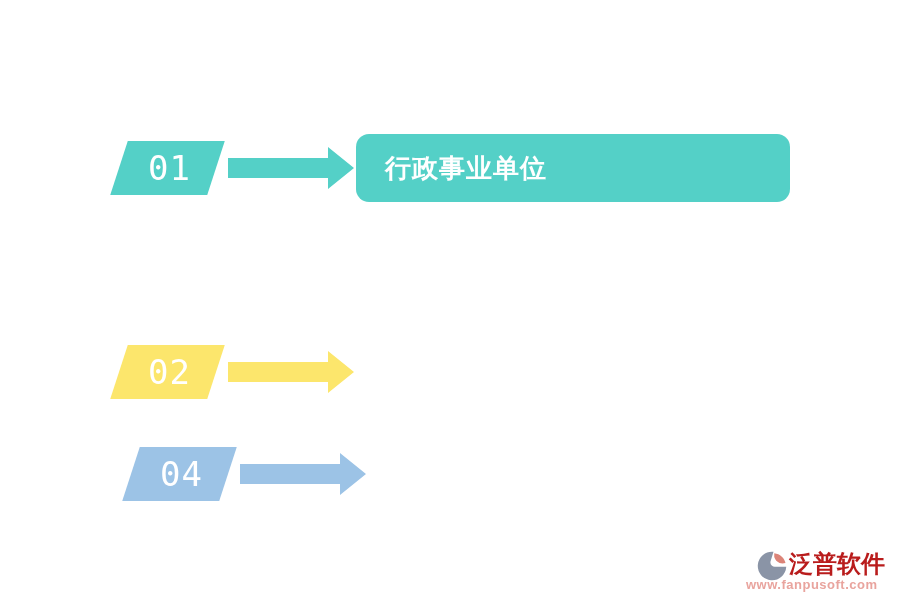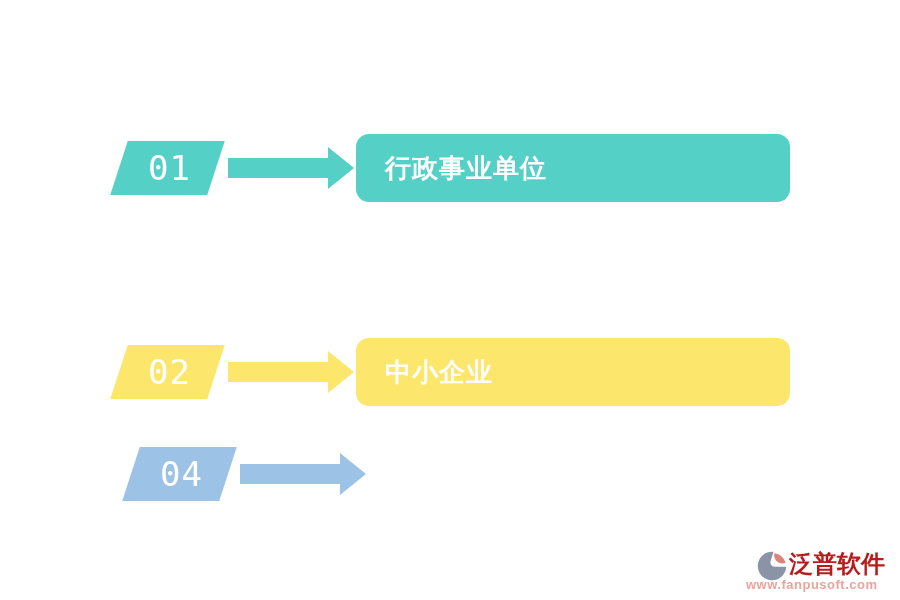--- a/index.html
+++ b/index.html
@@ -124,23 +124,20 @@
     </div>
   </div>
 
 
   <div class="row" data-row="2" style="--c: #FCE66C;">
     <div class="para"></div>
     <div class="num">02</div>
     <svg class="arrow" viewBox="0 0 126 44" xmlns="http://www.w3.org/2000/svg">
       <polygon points="0,12 100,12 100,1 126,22 100,43 100,32 0,32" fill="currentColor"></polygon>
     </svg>
-    <div class="bar">
-      <span>中小企业</span>
-    </div>
   </div>
 
   <div class="row" data-row="3" style="--c: #9CC3E6;">
     <div class="para"></div>
     <div class="num">04</div>
     <svg class="arrow" viewBox="0 0 126 44" xmlns="http://www.w3.org/2000/svg">
       <polygon points="0,12 100,12 100,1 126,22 100,43 100,32 0,32" fill="currentColor"></polygon>
     </svg>
   </div>
 

